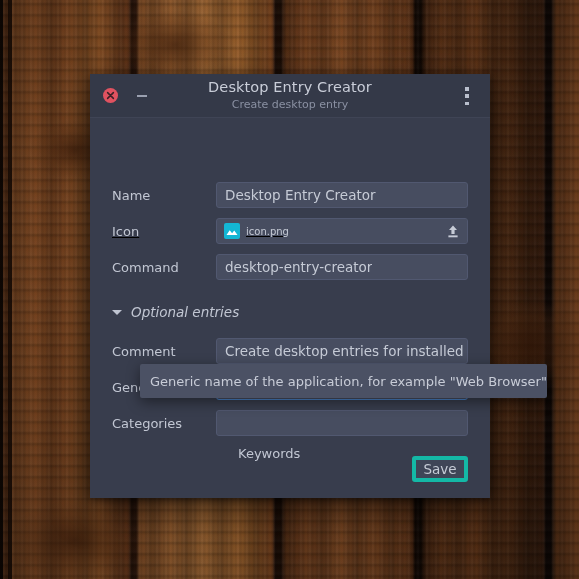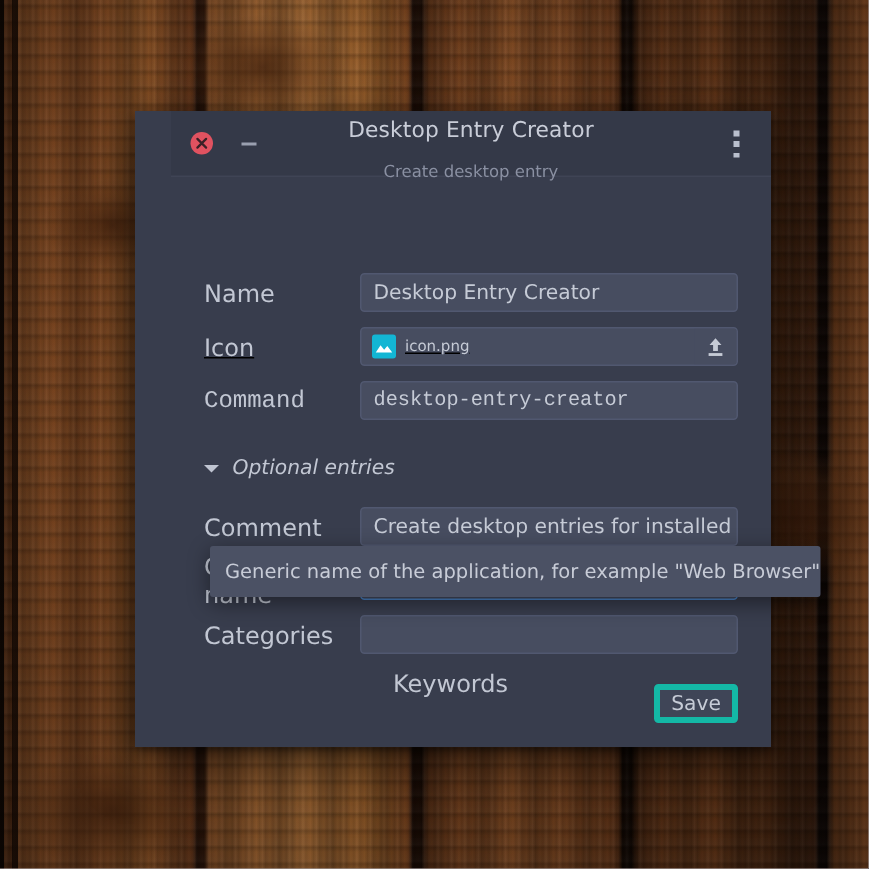--- a/index.html
+++ b/index.html
@@ -81,21 +81,20 @@
   
   .window {
     position: absolute;
     left: 90px;
     top: 74px;
     width: 400px;
     height: 424px;
     background: #383d4d;
     box-shadow: 0 10px 34px rgba(0,0,0,0.55), 0 2px 8px rgba(0,0,0,0.45);
     overflow: hidden;
-    padding-left: 24px;
   }
 
   .titlebar {
     position: relative;
     height: 43px;
     background: #343948;
     border-bottom: 1px solid #3f4455;
   }
   .titlebar-center {
     position: absolute;
@@ -106,21 +105,21 @@
   .title-main {
     color: #c9cdd8;
     font-size: 14.5px;
     line-height: 17px;
     letter-spacing: 0.1px;
   }
   .title-sub {
     color: #8a90a2;
     font-size: 11px;
     line-height: 14px;
-    margin-top: 12px;
+    margin-top: 2px;
   }
   .close-btn {
     position: absolute;
     left: 13px; top: 14px;
     width: 15px; height: 15px;
     border-radius: 50%;
     background: #e05260;
     display: flex;
     align-items: center;
     justify-content: center;
@@ -166,21 +165,21 @@
     position: absolute;
     left: 22px;
     width: 356px;
     height: 26px;
     display: flex;
     align-items: center;
   }
   .lbl {
     width: 104px;
     color: #c2c7d3;
-    font-size: 16px;
+    font-size: 13px;
     flex: 0 0 104px;
   }
   .field {
     position: relative;
     flex: 1 1 auto;
     height: 26px;
     background: #474d60;
     border: 1px solid #4e melhores;
     border: 1px solid #515870;
     border-radius: 3px;
@@ -342,21 +341,21 @@
           <span class="icon-filename">icon.png</span>
           <span class="upload-btn">
             <svg width="14" height="15" viewBox="0 0 14 15">
               <path d="M7 1.5 L11 6 L8.6 6 L8.6 10 L5.4 10 L5.4 6 L3 6 Z" fill="#c6cbd6"></path>
               <rect x="2.4" y="11.4" width="9.2" height="1.9" fill="#c6cbd6"></rect>
             </svg>
           </span>
         </div>
       </div>
 
-      <div class="row" style="top:136px;font-family:Liberation Mono, monospace;">
+      <div class="row" style="top:136px;">
         <div class="lbl">Command</div>
         <div class="field">
           <span class="field-text">desktop-entry-creator</span>
         </div>
       </div>
 
       <div class="disclosure" style="top:186px;">
         <span class="tri"></span>
         <span class="disclosure-label">Optional entries</span>
       </div>

